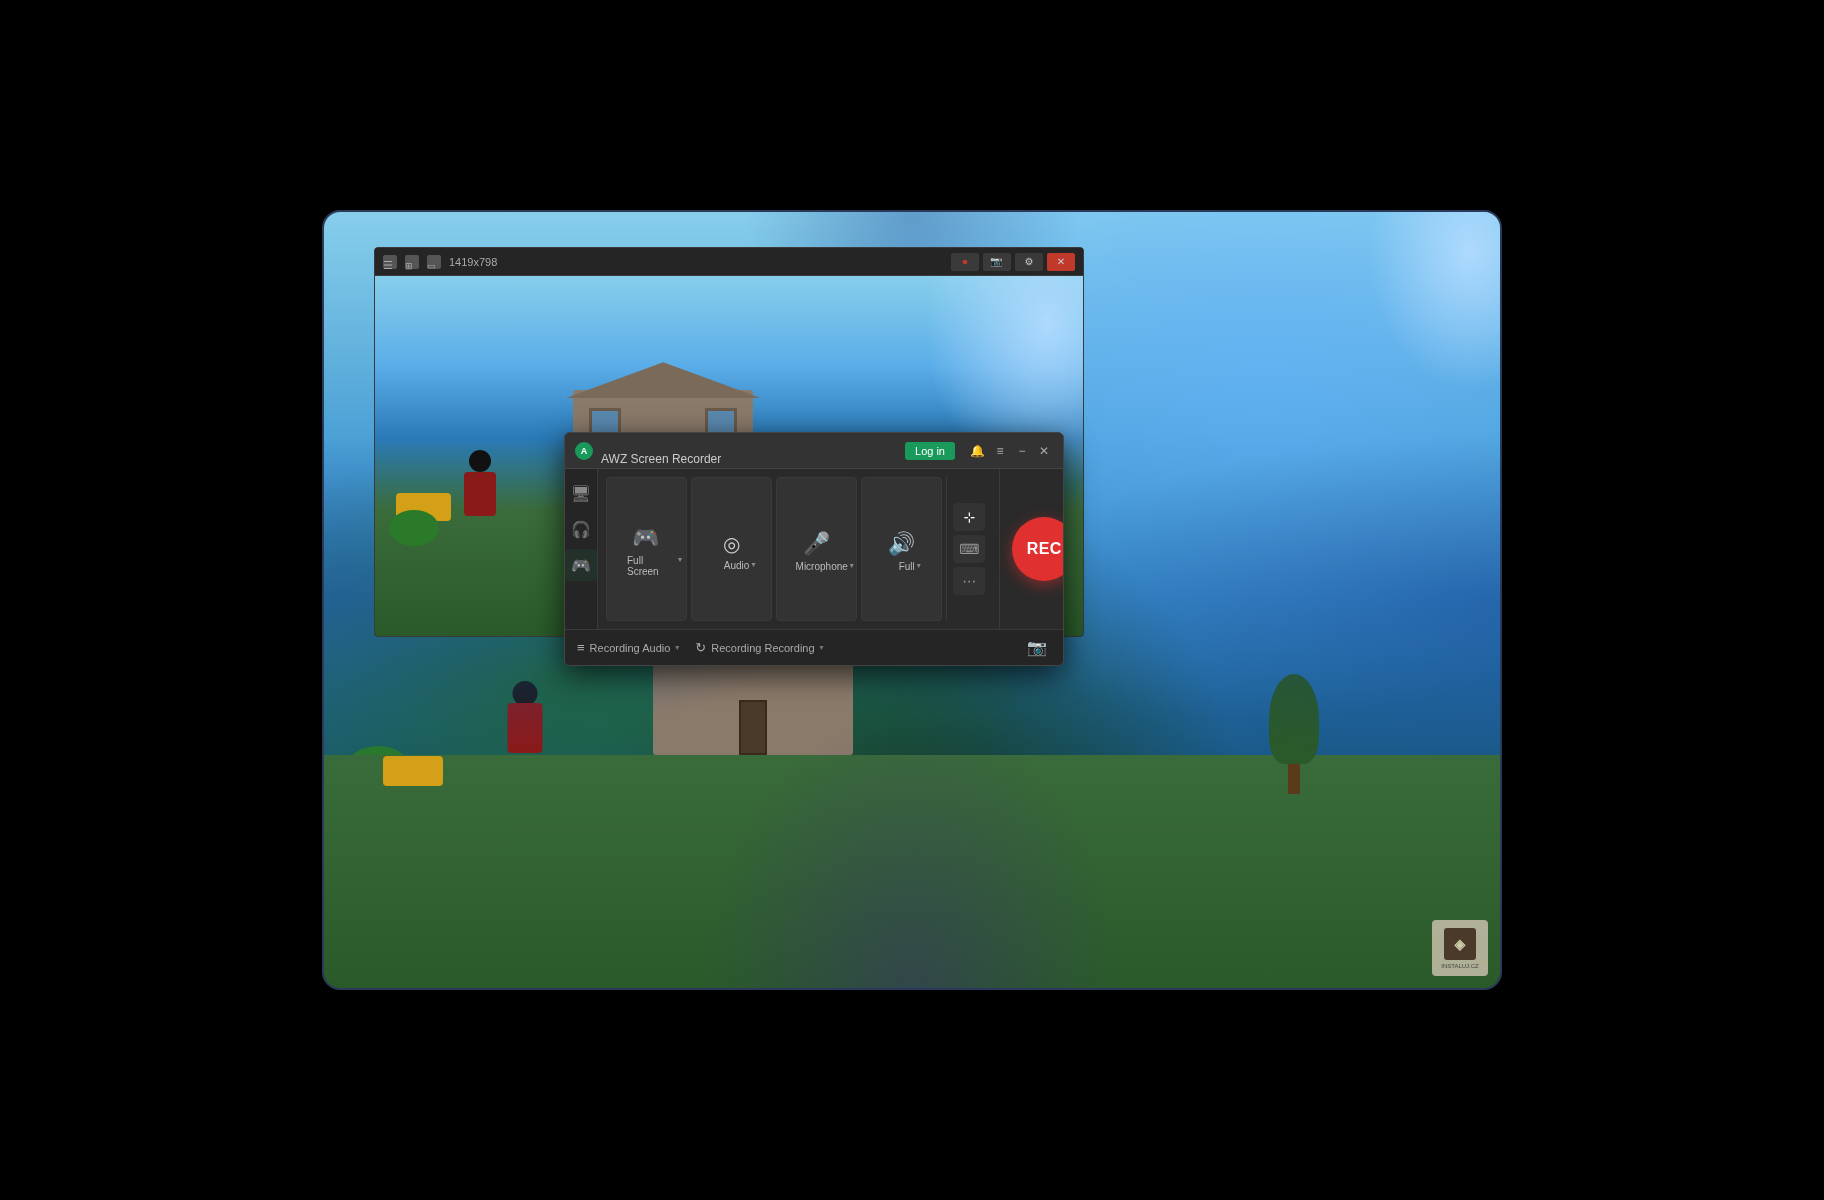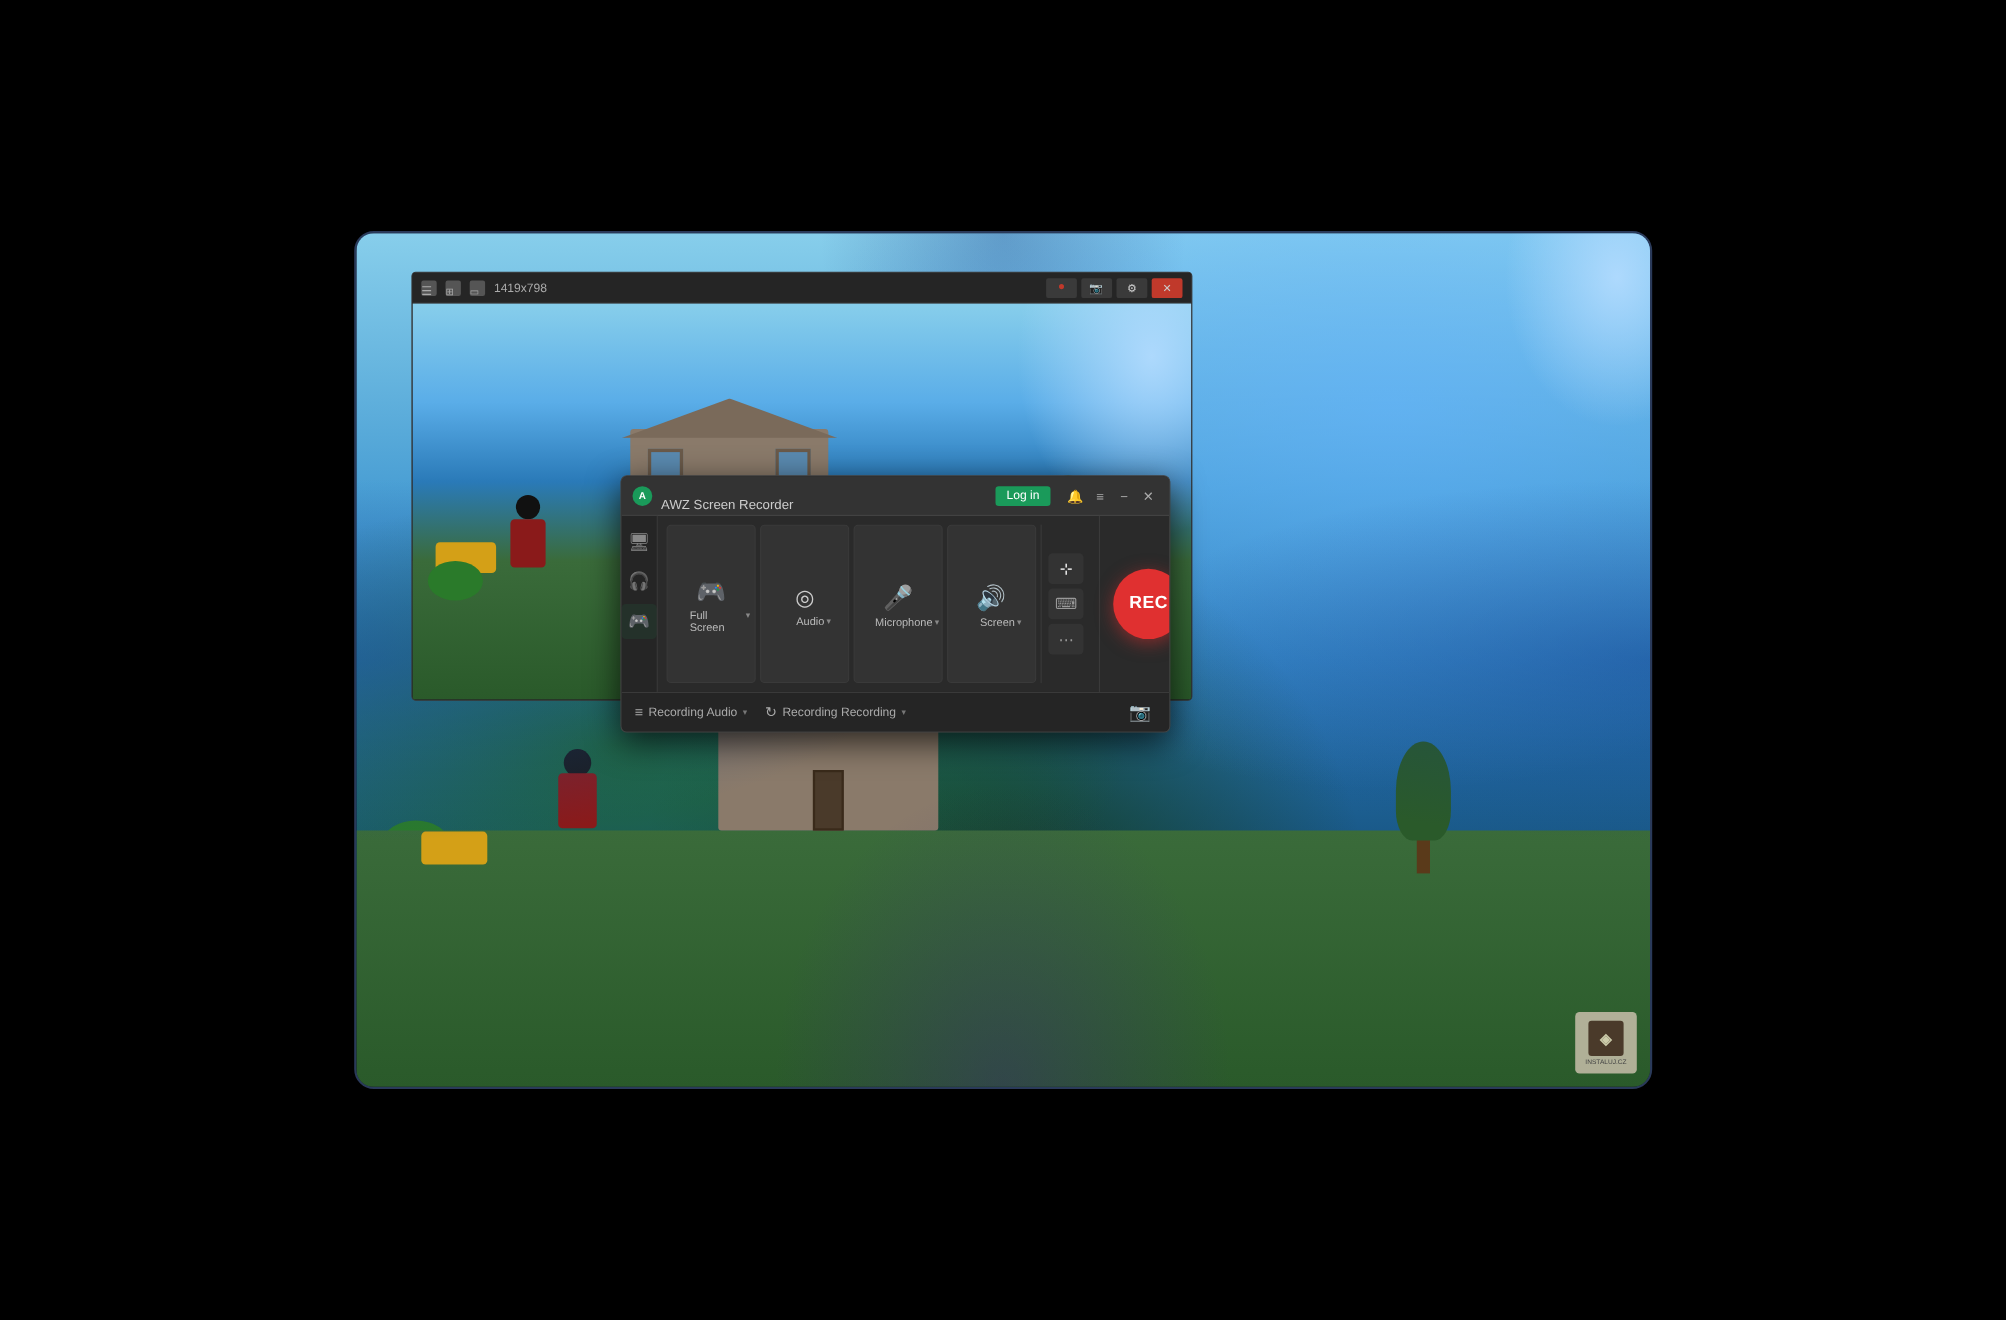--- a/index.html
+++ b/index.html
@@ -646,21 +646,21 @@
             <span class="control-icon">🎤</span>
             <div class="control-label">
               <span>Microphone</span>
               <span class="dropdown-arrow">▾</span>
             </div>
           </div>
 
           <div class="control-item">
             <span class="control-icon">🔊</span>
             <div class="control-label">
-              <span>Screen</span>
+              <span>Full</span>
               <span class="dropdown-arrow">▾</span>
             </div>
           </div>
 
           <div class="controls-right">
             <div class="extra-btn active">
               <span>⊹</span>
             </div>
             <div class="extra-btn">
               <span>⌨</span>

